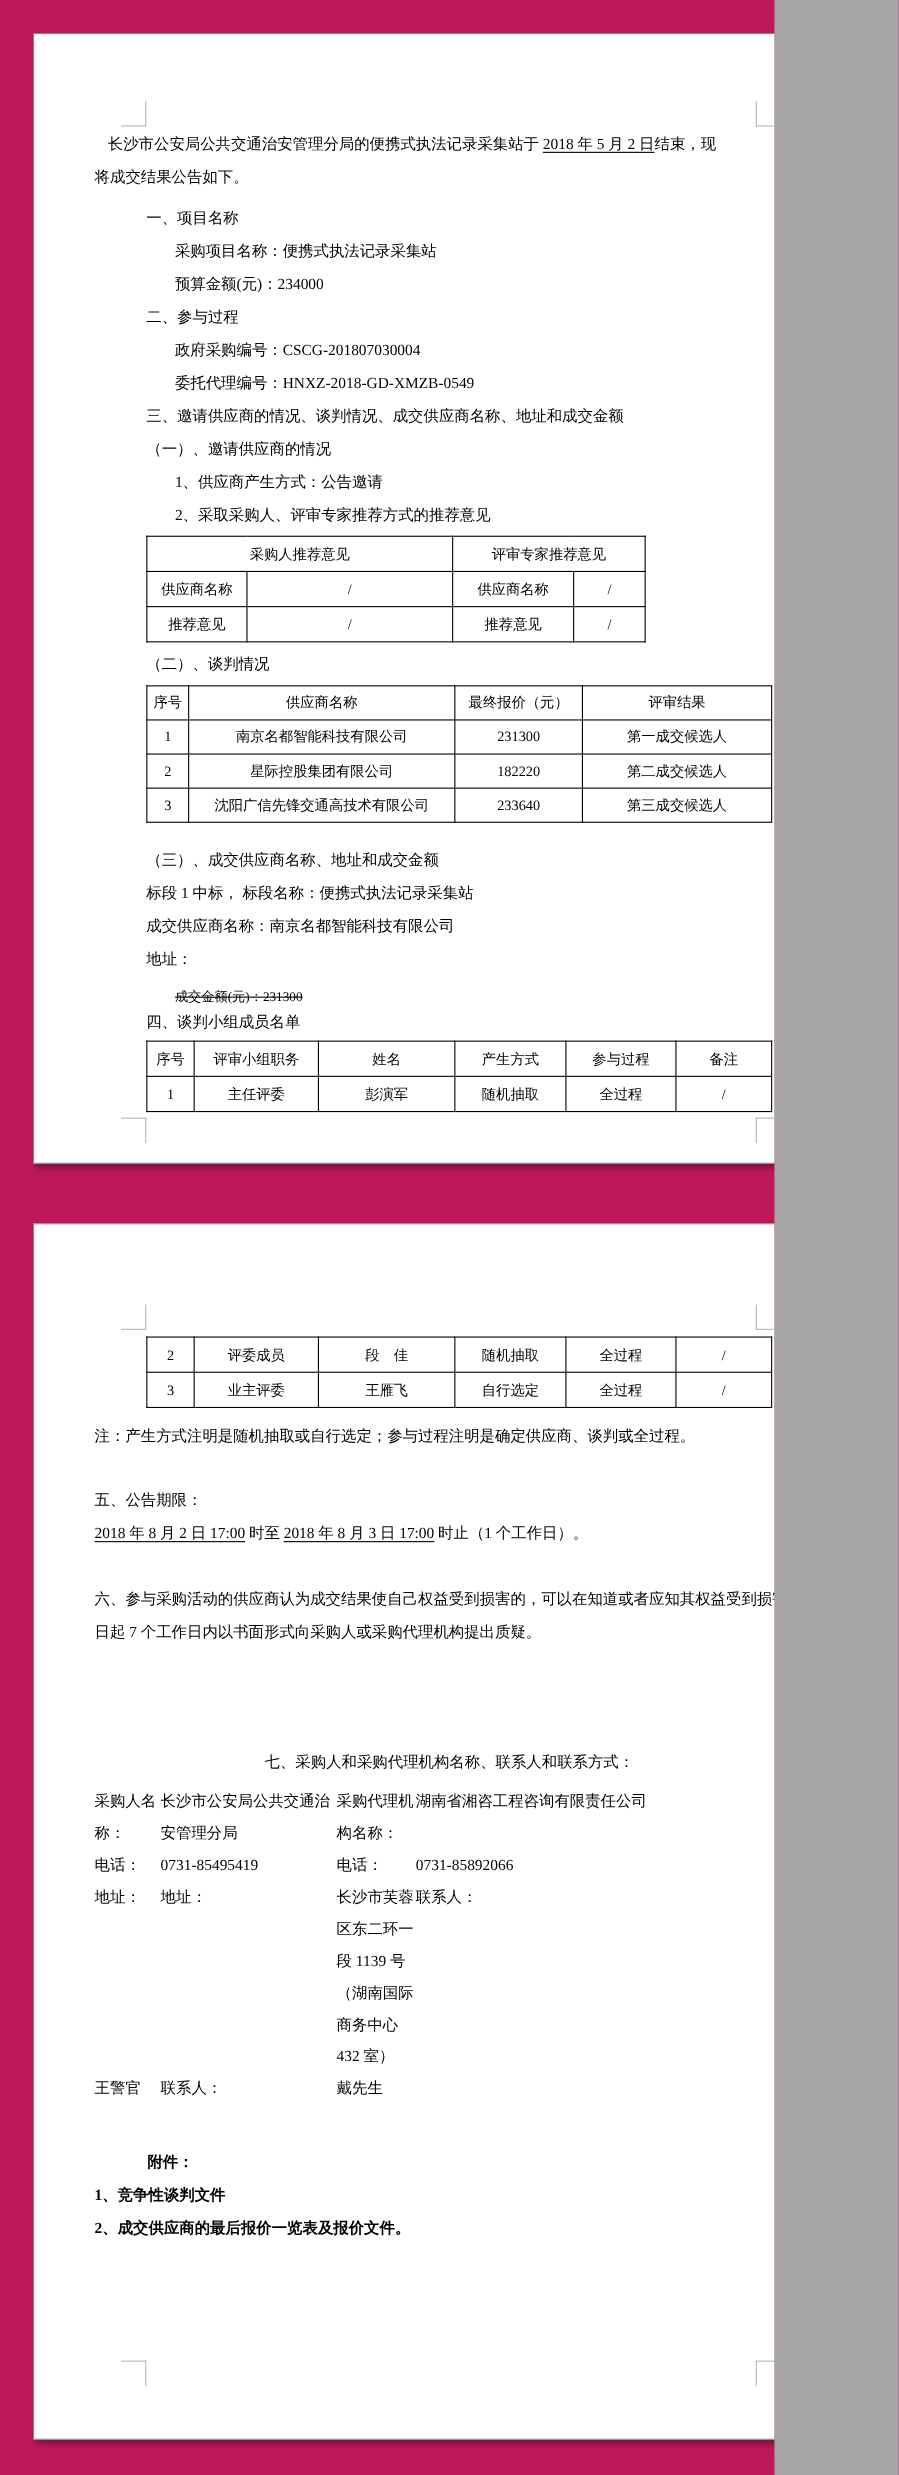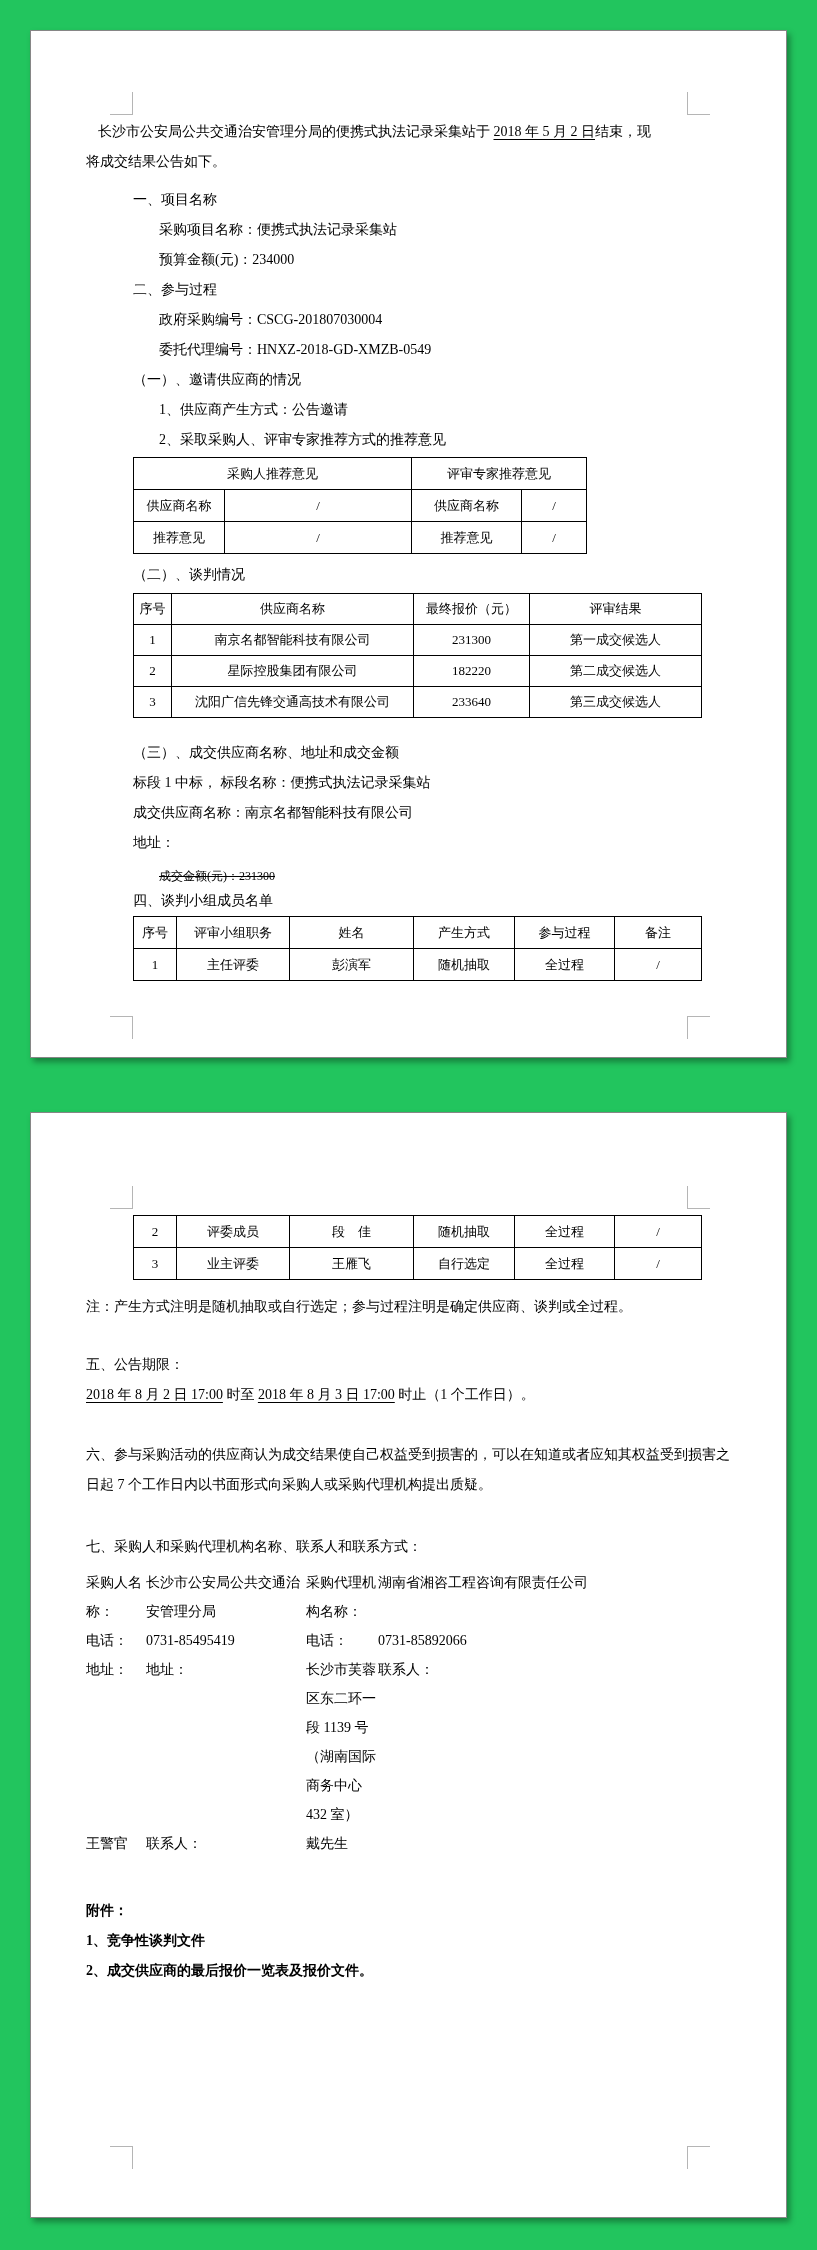--- a/index.html
+++ b/index.html
@@ -1,21 +1,21 @@
 <!DOCTYPE html>
 <html><head>
 <meta charset="utf-8">
 <style>
   html,body{margin:0;padding:0;}
   body{
     background:#a5a5a5;
     font-family:"Liberation Serif","DejaVu Serif",serif;
     color:#000;
   }
-  .canvas{position:relative;width:817px;height:2250px;background:#22c55e;overflow:hidden;}
+  .canvas{position:relative;width:704px;height:2250px;background:#be185d;overflow:hidden;}
   .page{
     position:absolute;left:30px;width:757px;background:#ffffff;
     border:1px solid #868686;box-shadow:3px 4px 6px rgba(0,0,0,0.35);
     box-sizing:border-box;
   }
   .page1{top:30px;height:1028px;padding:86px 55px 0 55px;}
   .page2{top:1112px;height:1106px;padding:102px 55px 0 55px;}
 
   .ln{font-size:14px;line-height:30px;margin:0;}
   .ind1{text-indent:47px;}   
@@ -39,22 +39,22 @@
   .t-nego td,.t-nego th{height:30px;}
   .t-panel{width:568px;margin-top:2px;}
   .t-panel td,.t-panel th{height:31px;}
 
   .h-sub2{margin-top:6px;}
   .h-sub3{margin-top:20px;}
   .mt8{margin-top:8px;}
   .note{margin-top:12px;}
   .s5t{margin-top:28px;}
   .s6{margin-top:30px;}
-  .s7t{margin-top:32px;}
-  .attach-t{margin-top:38px;font-weight:bold;}
+  .s7t{margin-top:88px;text-align:center;}
+  .attach-t{margin-top:38px;font-weight:bold;margin-left:48px;}
   .attach-i{font-weight:bold;}
 
   .contact{
     display:grid;
     grid-template-columns:60px 160px 72px 250px;
     margin-top:6px;
   }
   .contact div{font-size:14px;line-height:29px;}
 
   
@@ -79,20 +79,21 @@
     <p class="ln">将成交结果公告如下。</p>
 
     <p class="ln ind1 mt8">一、项目名称</p>
     <p class="ln ind2">采购项目名称：便携式执法记录采集站</p>
     <p class="ln ind2">预算金额(元)：234000</p>
 
     <p class="ln ind1">二、参与过程</p>
     <p class="ln ind2">政府采购编号：CSCG-201807030004</p>
     <p class="ln ind2">委托代理编号：HNXZ-2018-GD-XMZB-0549</p>
 
+    <p class="ln ind1">三、邀请供应商的情况、谈判情况、成交供应商名称、地址和成交金额</p>
     <p class="ln ind1">（一）、邀请供应商的情况</p>
     <p class="ln ind2">1、供应商产生方式：公告邀请</p>
     <p class="ln ind2">2、采取采购人、评审专家推荐方式的推荐意见</p>
 
     <table class="t-rec">
       <colgroup>
           <col style="width:91px">
           <col style="width:187px">
           <col style="width:110px">
           <col style="width:65px">

